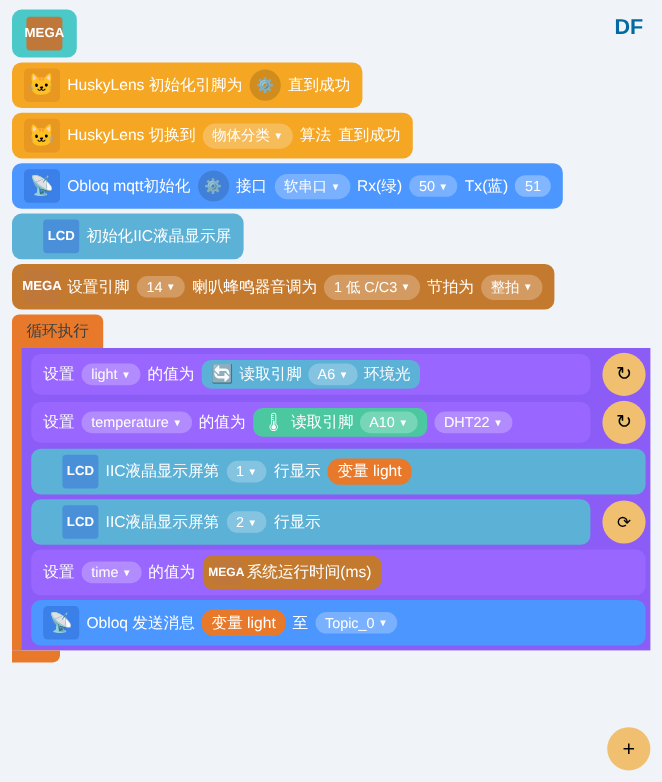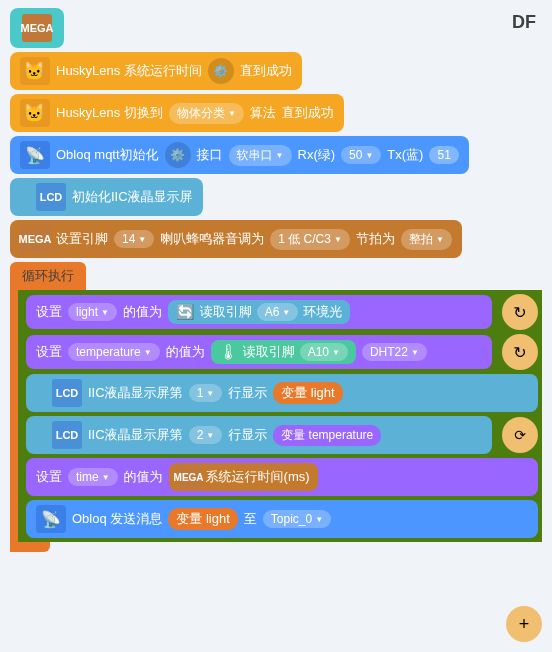--- a/index.html
+++ b/index.html
@@ -10,21 +10,21 @@
       background: #f0f4f8;
       font-family: 'Microsoft YaHei', sans-serif;
       font-size: 13px;
       position: relative;
     }
 
     .df-label {
       position: absolute;
       top: 12px;
       right: 16px;
-      color: #404040;
+      color: #0369a1;
       font-size: 18px;
       font-weight: bold;
     }
 
     .workspace {
       padding: 8px 10px;
       position: relative;
     }
 
     
@@ -97,21 +97,21 @@
     }
     .loop-header {
       background: #e8792a;
       border-radius: 6px 6px 0 0;
       padding: 5px 12px;
       color: #404040;
       font-size: 13px;
       display: inline-block;
     }
     .loop-body {
-      background: #4d7c0f;
+      background: #8b5cf6;
       border-left: 8px solid #e8792a;
       padding: 4px 4px 4px 8px;
       display: flex;
       flex-direction: column;
       gap: 4px;
     }
     .loop-footer {
       height: 10px;
       background: #e8792a;
       border-radius: 0 0 6px 0;
@@ -183,21 +183,21 @@
 
   <div class="block-row">
     <div class="block bg-teal" style="border-radius:8px; padding:6px 12px;">
       <span class="icon-box icon-mega" style="font-size:11px;color:white;font-weight:bold;border-radius:3px;">MEGA</span>
     </div>
   </div>
 
   <div class="block-row">
     <div class="block" style="background:#f5a623; border-radius:8px;">
       <span class="icon-box" style="background:#e89820;font-size:18px;">🐱</span>
-      <span>HuskyLens 系统运行时间</span>
+      <span>HuskyLens 初始化引脚为</span>
       <span class="pill-orange" style="background:rgba(0,0,0,0.15);border-radius:50%;width:26px;height:26px;display:inline-flex;align-items:center;justify-content:center;">⚙️</span>
       <span>直到成功</span>
     </div>
   </div>
 
   <div class="block-row">
     <div class="block" style="background:#f5a623; border-radius:8px;">
       <span class="icon-box" style="background:#e89820;font-size:18px;">🐱</span>
       <span>HuskyLens 切换到</span>
       <span class="dropdown">物体分类</span>
@@ -284,21 +284,20 @@
           <span class="var-pill">变量 light</span>
         </div>
       </div>
 
       <div style="display:flex;align-items:center;gap:4px;">
         <div class="block bg-lcd" style="border-radius:8px; flex:1;">
           <span class="icon-box icon-lcd" style="font-size:11px;color:white;font-weight:bold;border-radius:3px;">LCD</span>
           <span>IIC液晶显示屏第</span>
           <span class="dropdown">2</span>
           <span>行显示</span>
-          <span class="var-pill-purple">变量 temperature</span>
         </div>
         <div class="refresh-btn" style="font-size:14px;">⟳</div>
       </div>
 
       <div style="display:flex;align-items:center;gap:4px;">
         <div class="block bg-purple" style="border-radius:8px; flex:1;">
           <span>设置</span>
           <span class="dropdown">time</span>
           <span>的值为</span>
           <span style="background:#c47a2e;border-radius:8px;padding:3px 8px;display:inline-flex;align-items:center;gap:5px;">

